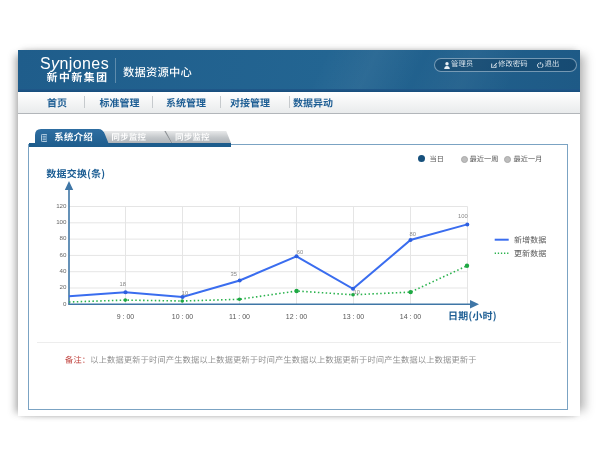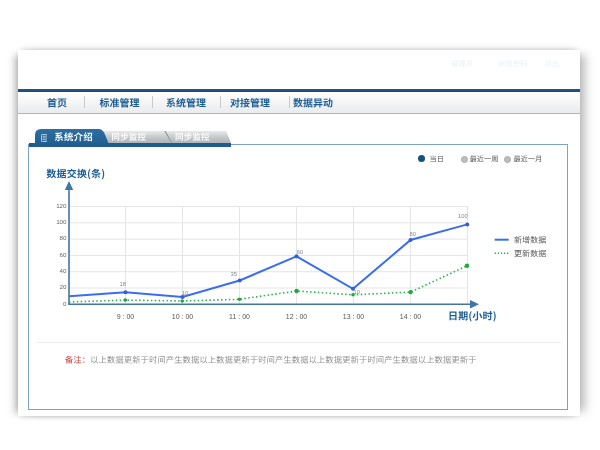--- a/index.html
+++ b/index.html
@@ -35,20 +35,39 @@
         clip-path:path('M0,18 L0,6 Q0,0 6,0 L63.5,0 Q68,0 70,5.5 L75,18 Z');}
   
   .radio{position:absolute;width:7px;height:7px;border-radius:50%;}
   
   #notesep{position:absolute;left:19px;top:292px;width:524px;height:1px;background:#ededed;}
   svg text{font-family:"Liberation Sans",sans-serif;}
 </style>
 </head>
 <body>
 <div id="page">
+  <div id="hdr">
+    <div class="swoosh"></div>
+    <div id="logo1">S<span style="font-style:italic">y</span>njones</div>
+    <div id="hsep"></div>
+    <div id="pill">
+      <svg style="position:absolute;left:8.5px;top:3px;" width="6" height="7" viewBox="0 0 6 7">
+          <circle cx="3" cy="1.8" r="1.7" fill="#e9f0f6"></circle>
+          <path d="M0.2,7 Q0.4,4 3,4 Q5.6,4 5.8,7 Z" fill="#e9f0f6"></path>
+        </svg>
+      <svg style="position:absolute;left:56px;top:3px;" width="6" height="6.5" viewBox="0 0 6 6.5">
+          <path d="M0.7,1.6 L0.7,5.8 L5,5.8 L5,3.3" stroke="#e9f0f6" stroke-width="0.9" fill="none"></path>
+          <path d="M2.2,4.2 L5.5,0.7 L6.1,1.3 L2.7,4.7 Z" fill="#e9f0f6"></path>
+        </svg>
+      <svg style="position:absolute;left:102px;top:3px;" width="6.5" height="6.5" viewBox="0 0 6.5 6.5">
+          <path d="M1.9,1.1 A2.7,2.7 0 1 0 4.6,1.1" stroke="#e9f0f6" stroke-width="0.9" fill="none"></path>
+          <line x1="3.25" y1="0" x2="3.25" y2="2.5" stroke="#e9f0f6" stroke-width="0.9"></line>
+        </svg>
+    </div>
+  </div>
   <div id="hdrline"></div>
   <div id="nav">
     <div class="s" style="left:65.5px;"></div>
     <div class="s" style="left:134px;"></div>
     <div class="s" style="left:201.5px;"></div>
     <div class="s" style="left:271px;"></div>
   </div>
   <div id="panel"></div>
   <div id="tabbar"></div>
   <div id="graytabs">

